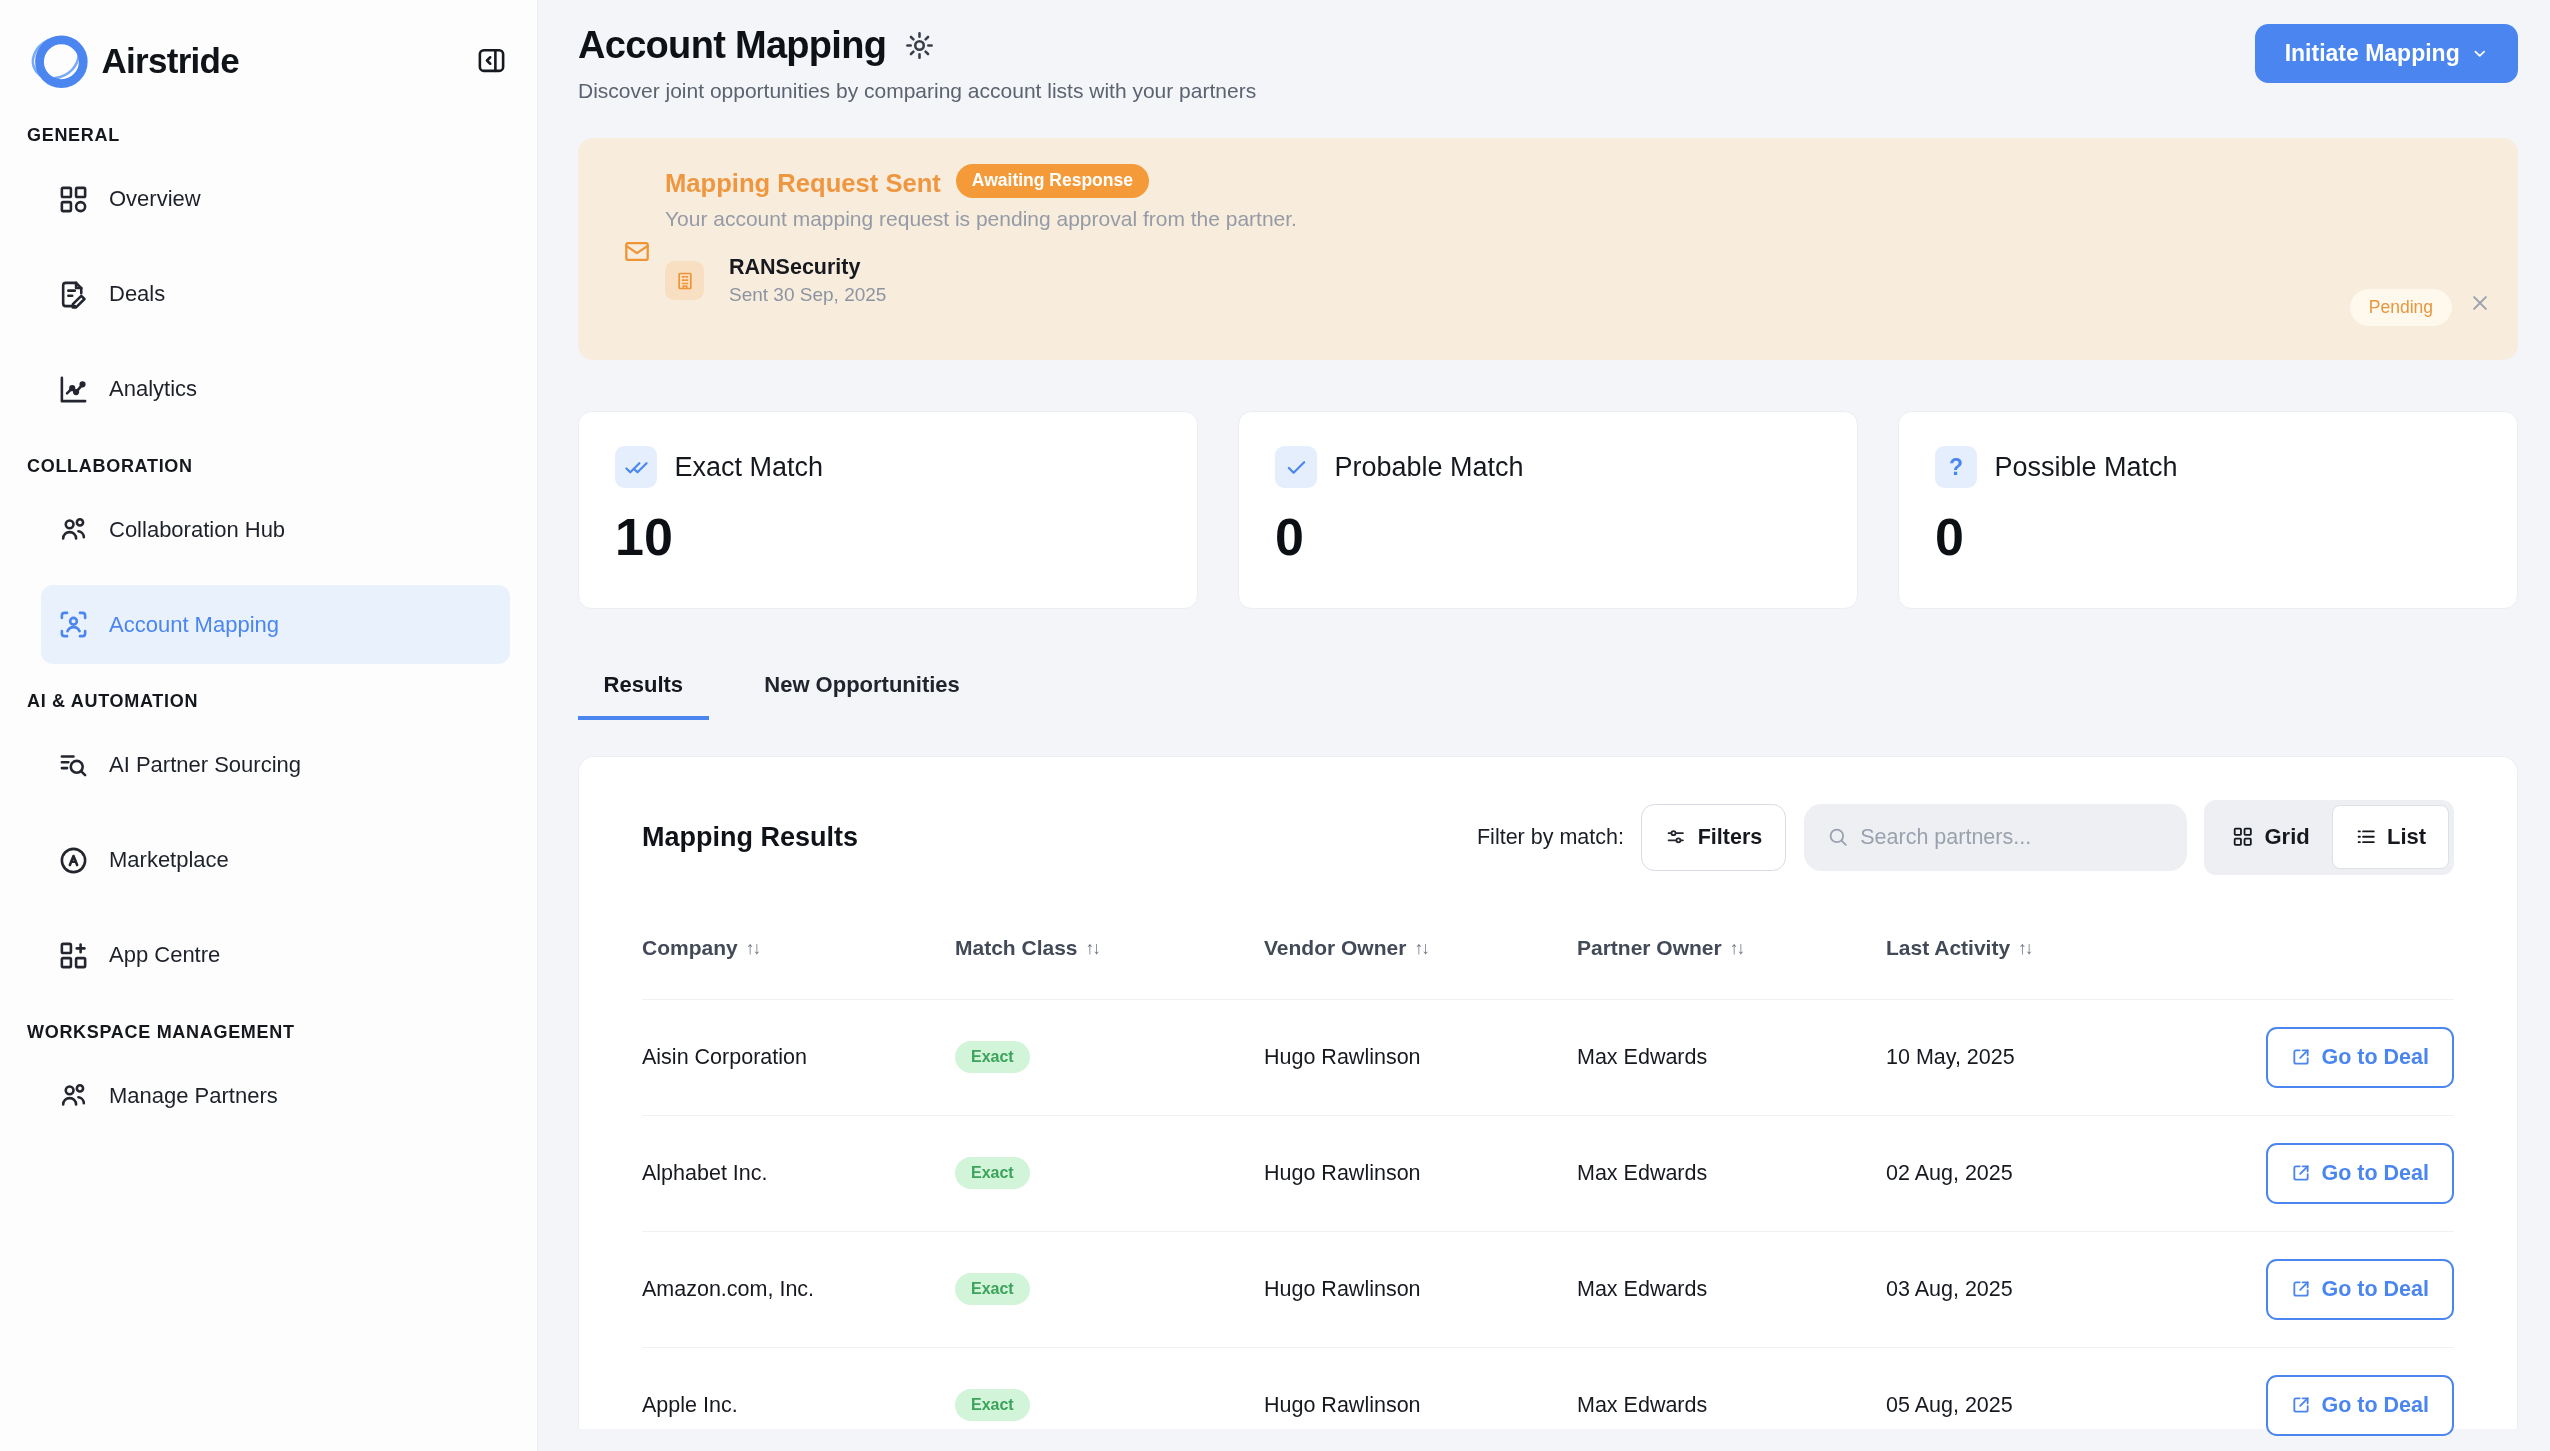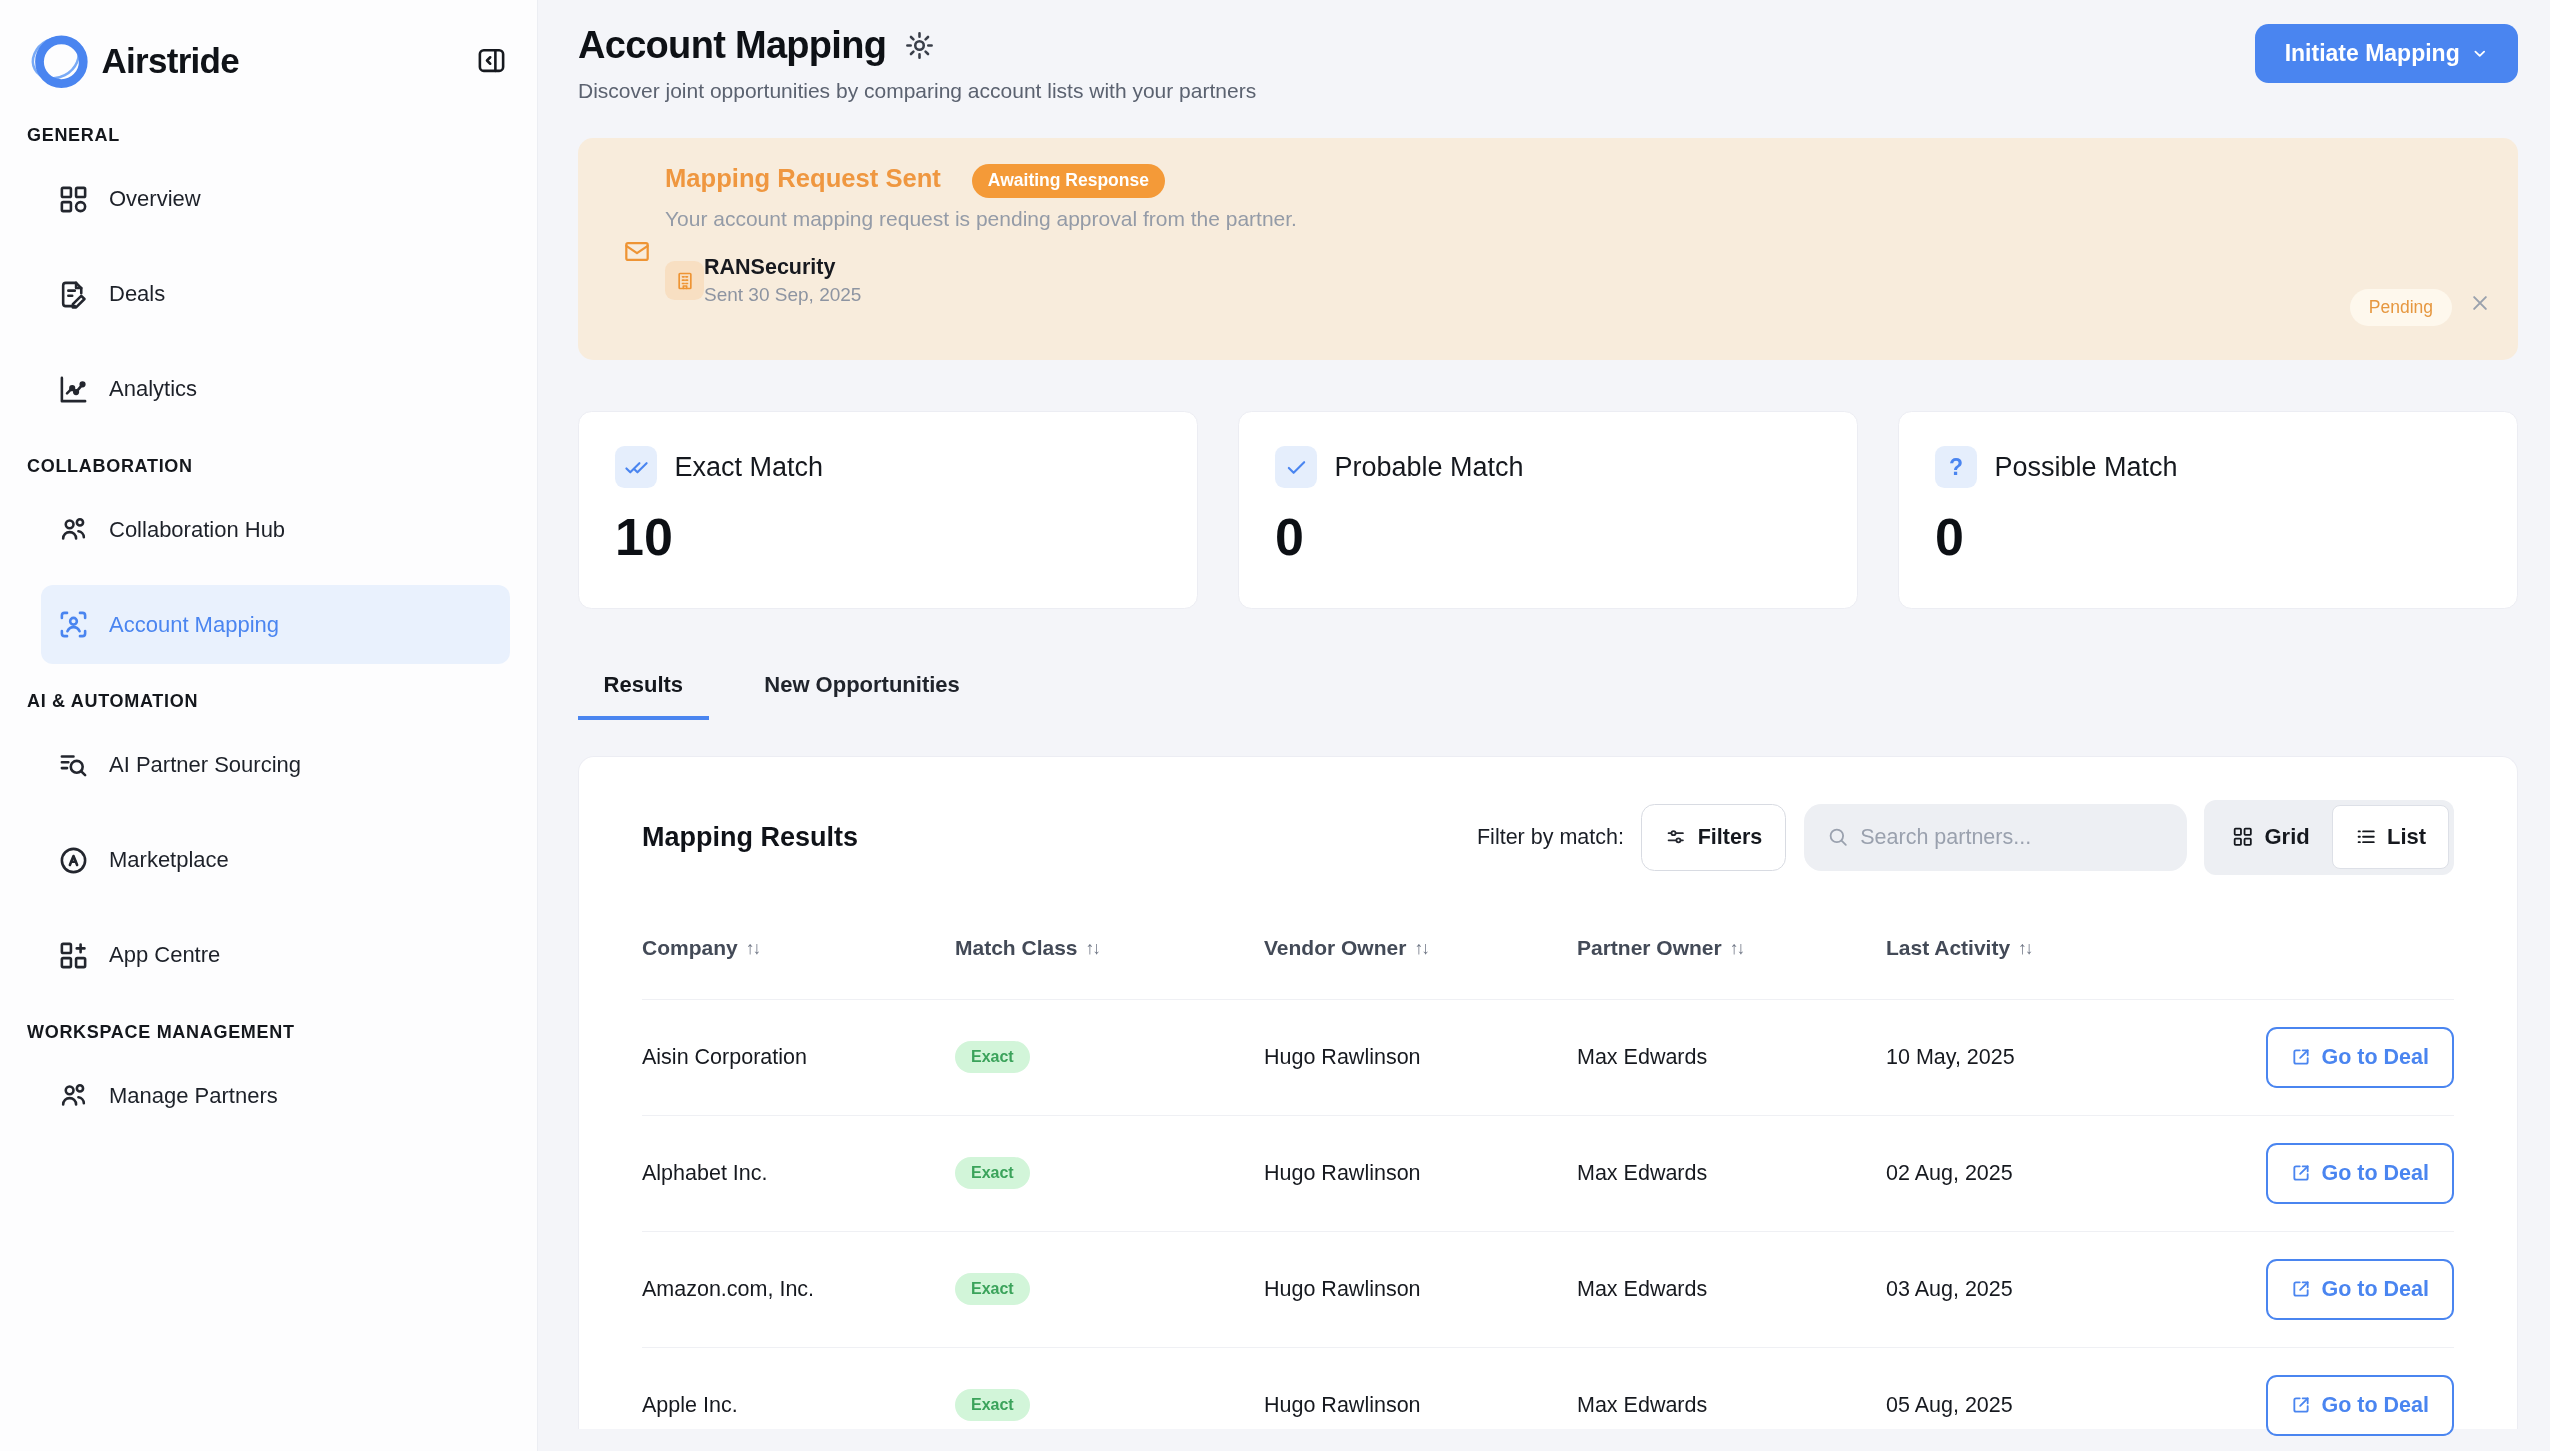--- a/index.html
+++ b/index.html
@@ -41,25 +41,25 @@
   .page-subtitle{ margin-top:12px; font-size:21px; color:#5b6270; }
   .primary-btn{
     height:59px; padding:0 30px; border:none; border-radius:13.5px; background:#4a85f0; color:#fff;
     font-family:inherit; font-size:23px; font-weight:600; display:flex; align-items:center; gap:10.8px; cursor:pointer;
   }
 
   
   .banner{ position:relative; margin-top:35px; height:222px; border-radius:15px; background:#f8ecdc; }
   .banner-mail{ position:absolute; left:44px; top:100px; width:30px; height:27px; color:#ee9434; }
   .banner-body{ padding:25.6px 0 0 87px; }
-  .banner-title-row{ display:flex; align-items:flex-start; gap:31px; }
+  .banner-title-row{ display:flex; align-items:flex-end; gap:15px; }
   .banner-title{ font-size:25.6px; font-weight:700; color:#ef9740; }
   .banner-badge{ background:#f49a38; color:#fff; font-size:17.5px; font-weight:600; padding:6.7px 16px; border-radius:672px; }
   .banner-msg{ margin-top:9.4px; font-size:21px; color:#949ba7; }
-  .partner-row{ margin-top:24px; display:flex; align-items:center; gap:0; }
+  .partner-row{ margin-top:24px; display:flex; align-items:center; gap:25px; }
   .partner-avatar{ width:39px; height:39px; border-radius:9.4px; background:#f8dfc2; display:flex; align-items:center; justify-content:center; color:#ee9434; }
   .partner-avatar svg{ width:20px; height:20px; }
   .partner-name{ font-size:21.5px; font-weight:700; color:#17191f; }
   .partner-sent{ margin-top:4px; font-size:19px; color:#8d94a1; }
   .pending-pill{ position:absolute; right:66px; top:151px; background:#fef8ed; color:#e6973f; font-size:17.5px; padding:8px 19px; border-radius:672px; }
   .banner-close{ position:absolute; right:28px; top:155px; width:20px; height:20px; color:#9aa1ad; cursor:pointer; background:none; border:none; }
 
   
   .stats{ margin-top:51px; display:flex; gap:40px; }
   .stat-card{ flex:1; height:198px; background:#fff; border:1.3px solid #ecedf3; border-radius:13.5px; padding:34px 36px; }

